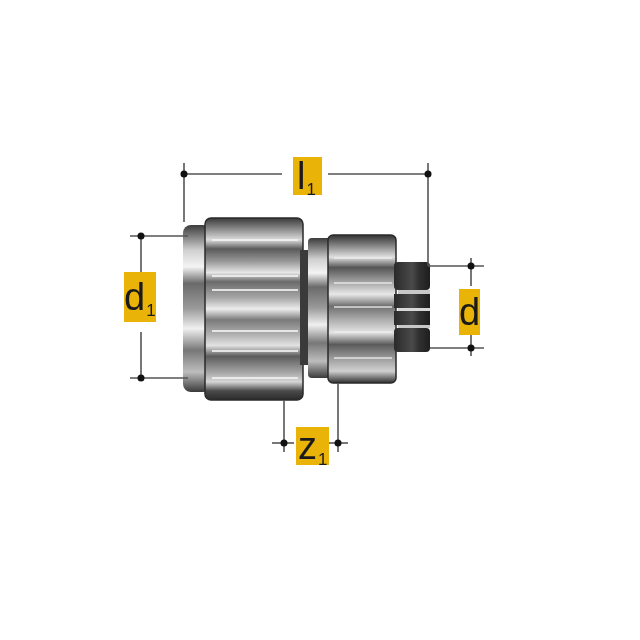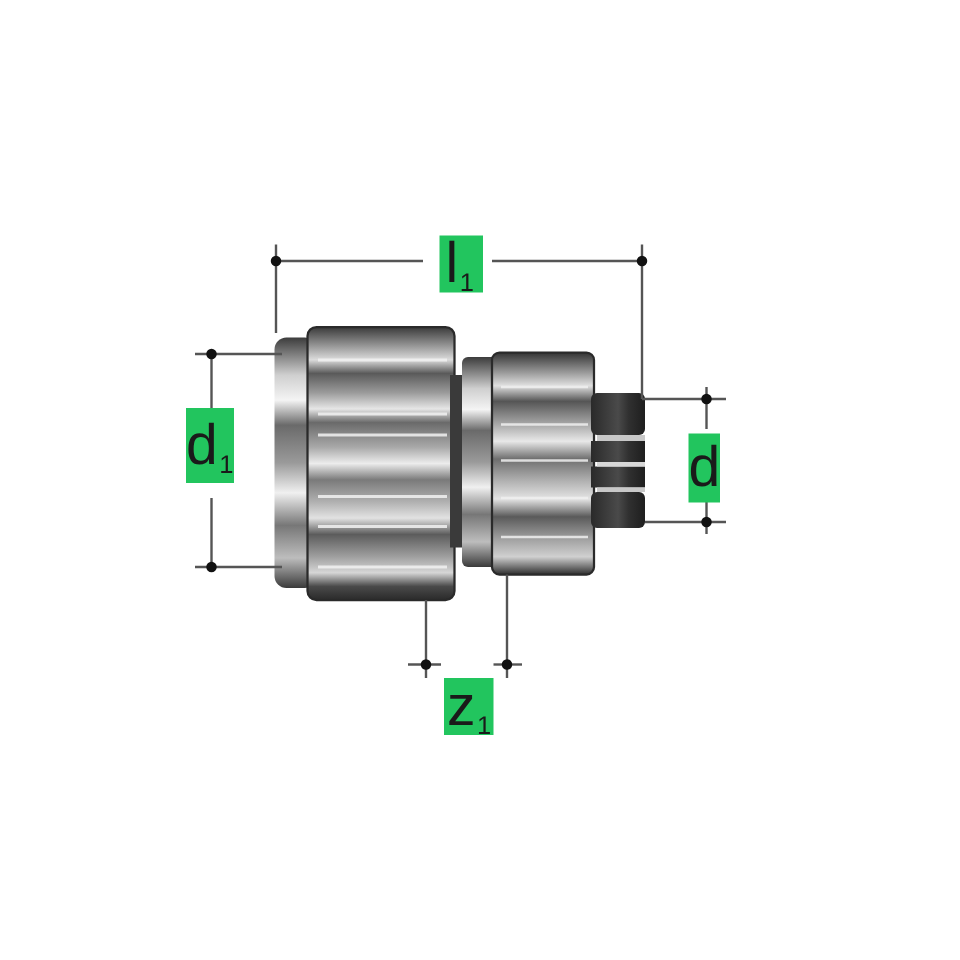--- a/index.html
+++ b/index.html
@@ -18,36 +18,36 @@
     svg.drawing {
       position: absolute;
       left: 0;
       top: 0;
     }
     .label {
       position: absolute;
       color: #1a1a1a;
       font-family: "Liberation Sans", sans-serif;
       line-height: 1;
-      background: #22c55e;
+      background: #eab308;
     }
     .label .main {
       font-size: 38px;
       font-weight: 400;
     }
     .label .sub {
       font-size: 17px;
       position: relative;
       top: 6px;
       margin-left: 1px;
     }
     #label-l1 { left: 293px; top: 157px; padding: 0 6px 0 4px; }
     #label-d1 { left: 124px; top: 272px; padding: 6px 0; }
     #label-d  { left: 459px; top: 289px; padding: 4px 0; }
-    #label-z1 { left: 296px; top: 427px; padding: 0 2px; margin-top: 25px; }
+    #label-z1 { left: 296px; top: 427px; padding: 0 2px; }
   </style>
 </head>
 <body>
 
 <div class="canvas">
 
   <svg class="drawing" width="640" height="640" viewBox="0 0 640 640">
     <defs>
       <linearGradient id="nutBig" x1="0" y1="0" x2="0" y2="1">
         <stop offset="0" stop-color="#3a3a3a"></stop>

